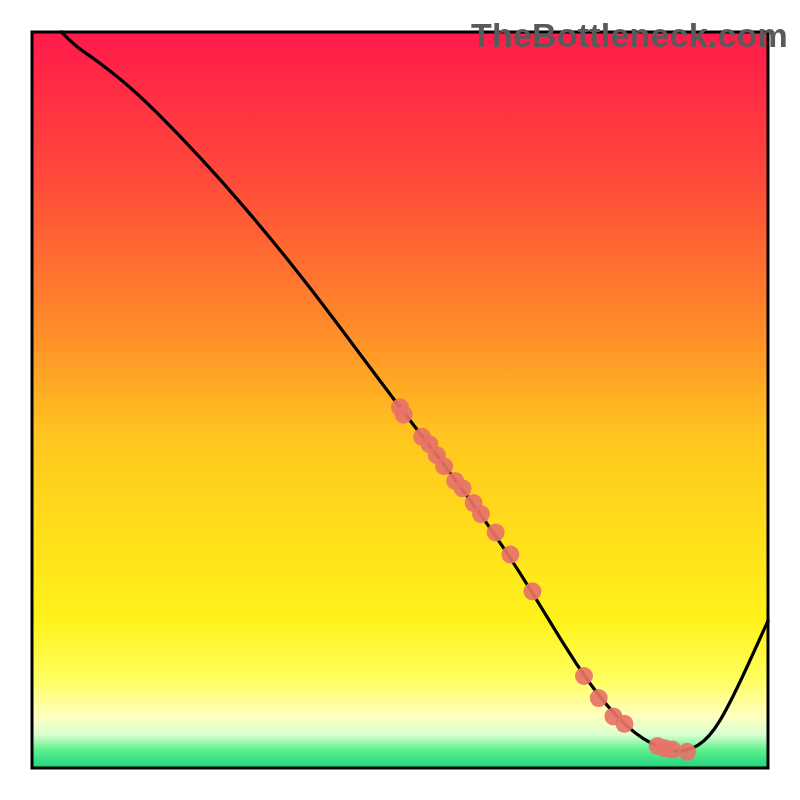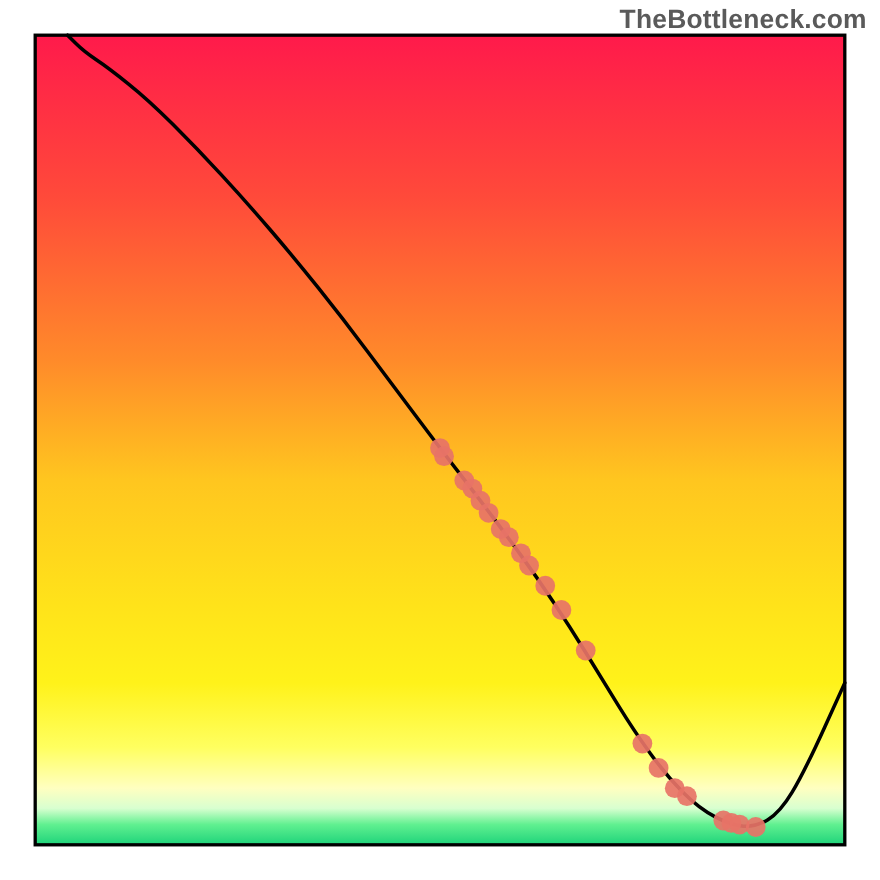--- a/index.html
+++ b/index.html
@@ -11,23 +11,23 @@
     background: #ffffff;
     font-family: Arial, Helvetica, sans-serif;
   }
   .chart-wrap {
     position: relative;
     width: 800px;
     height: 800px;
   }
   .watermark {
     position: absolute;
-    top: 4px;
+    top: 16px;
     right: 12px;
-    font-size: 24px;
+    font-size: 34px;
     font-weight: 600;
     color: #5a5a5a;
     letter-spacing: 0.2px;
   }
   svg { display: block; }
 </style>
 </head>
 <body>
 
 <div class="chart-wrap">

